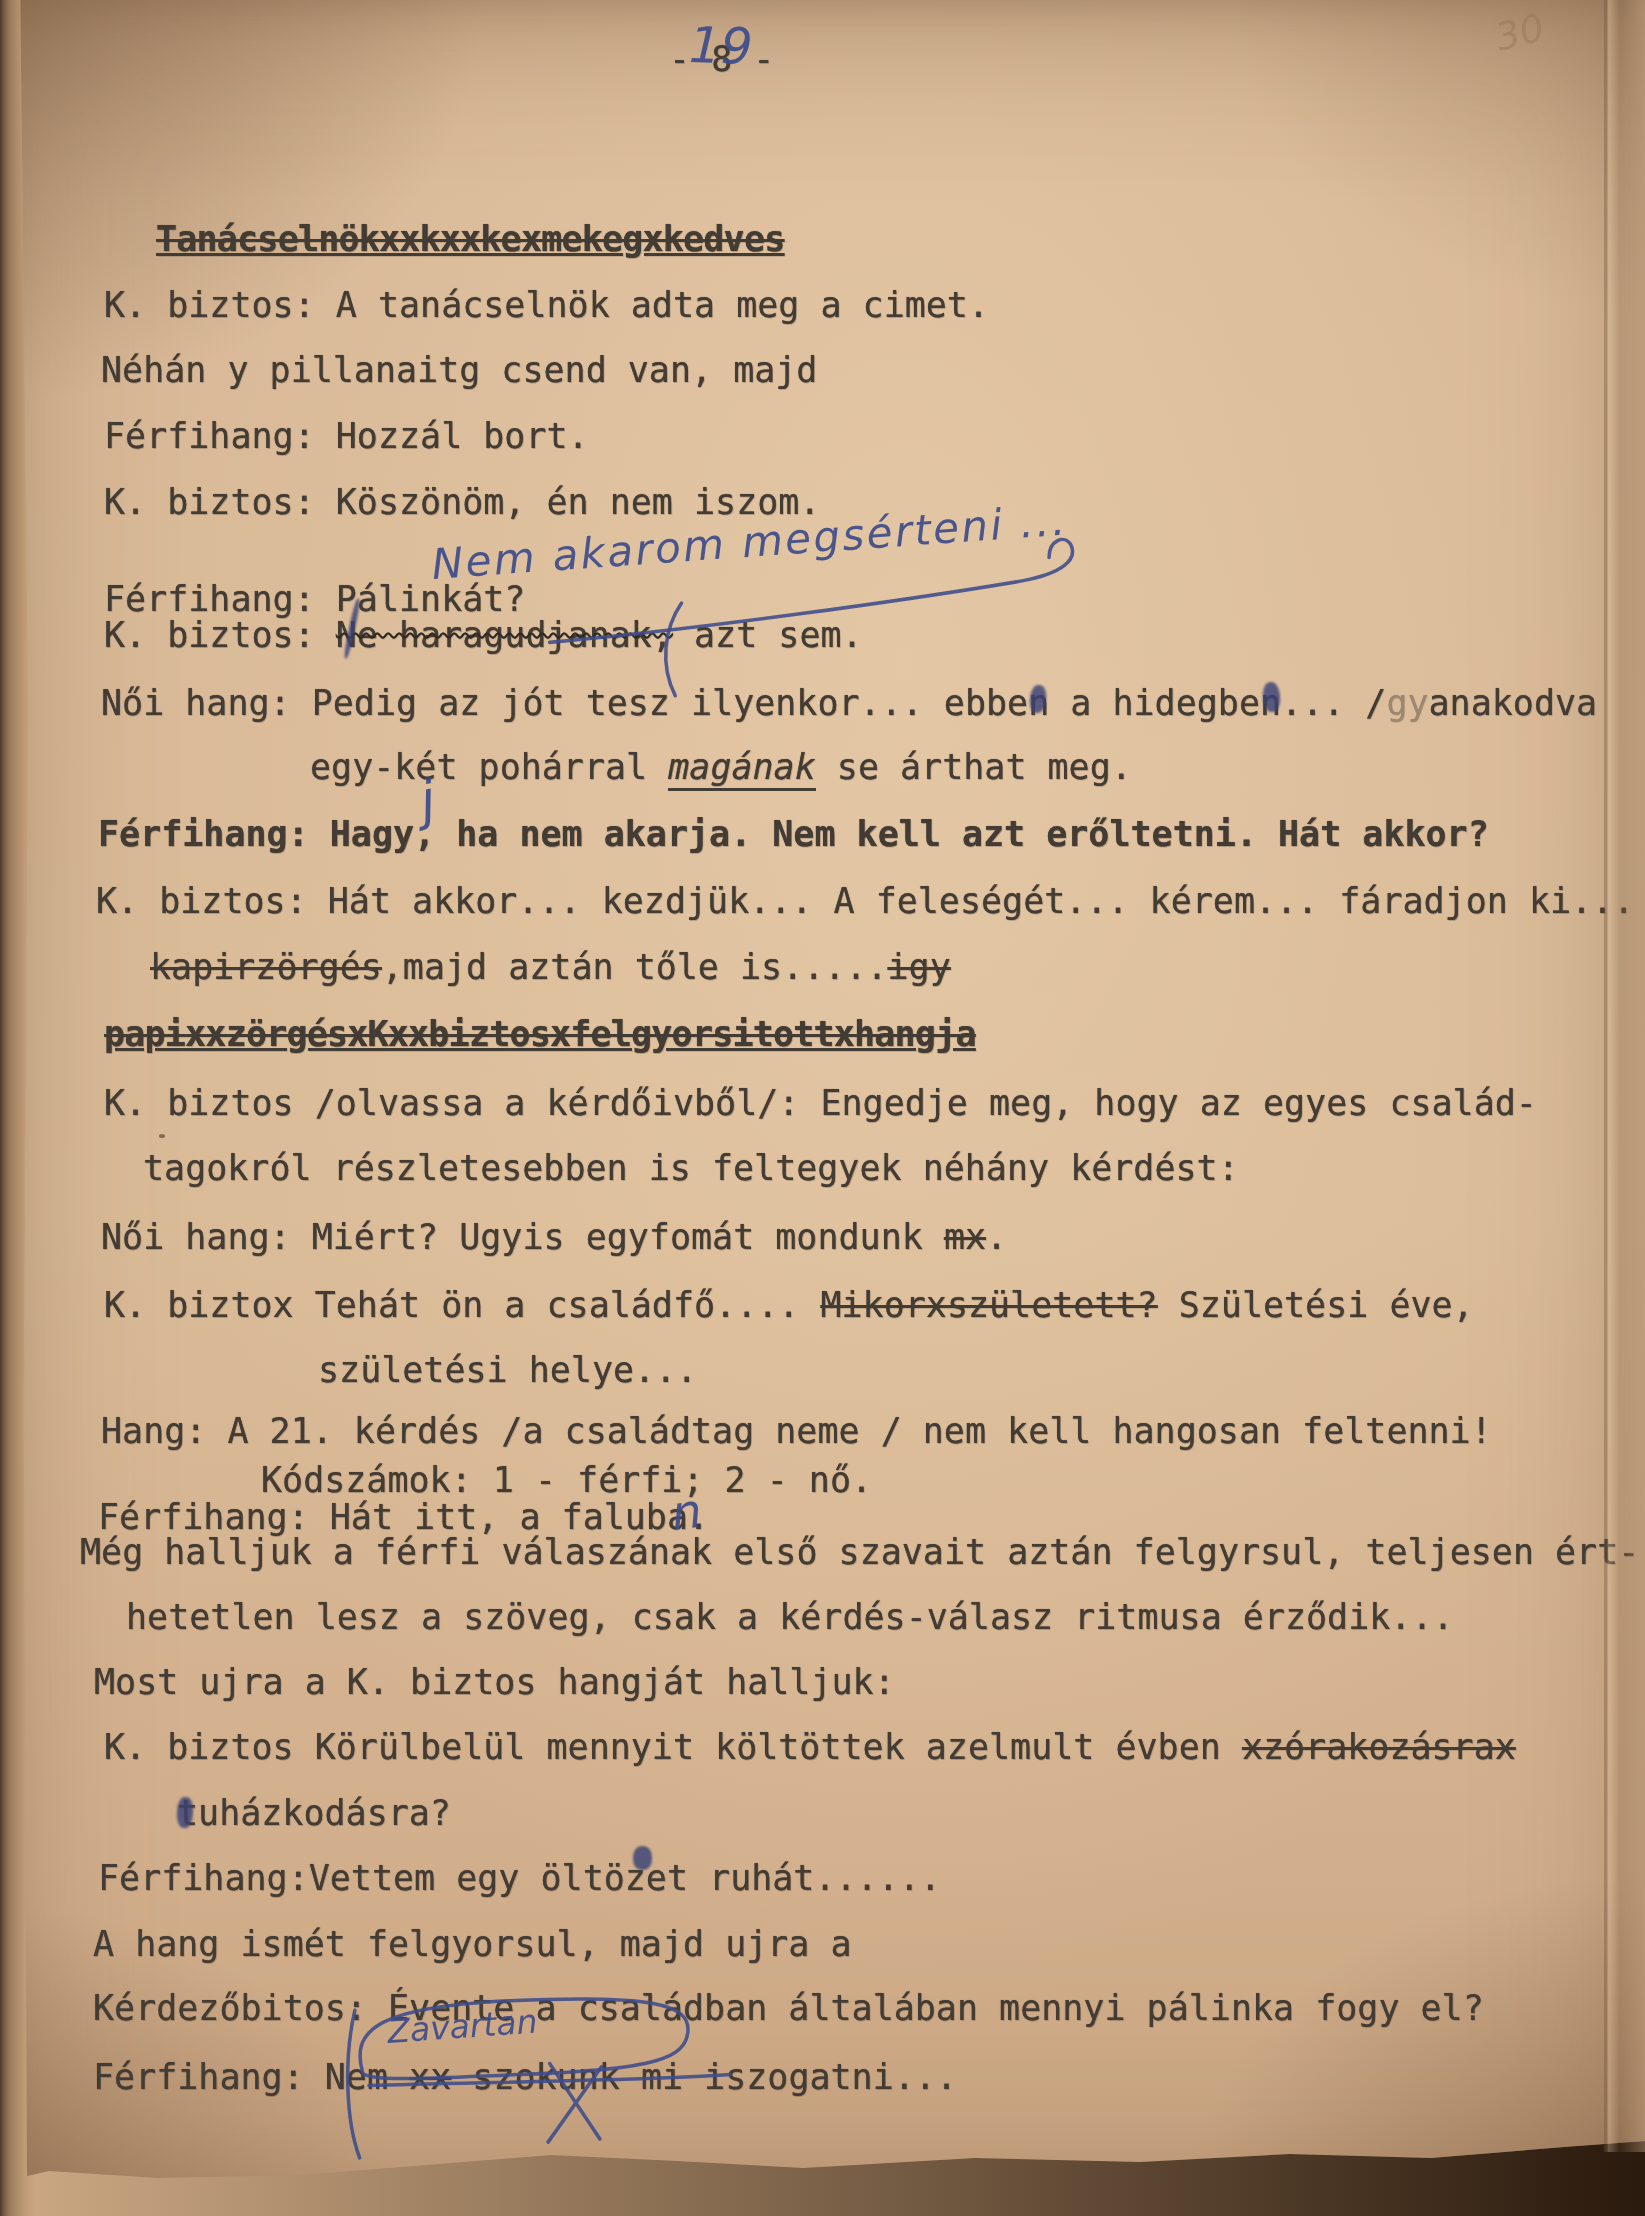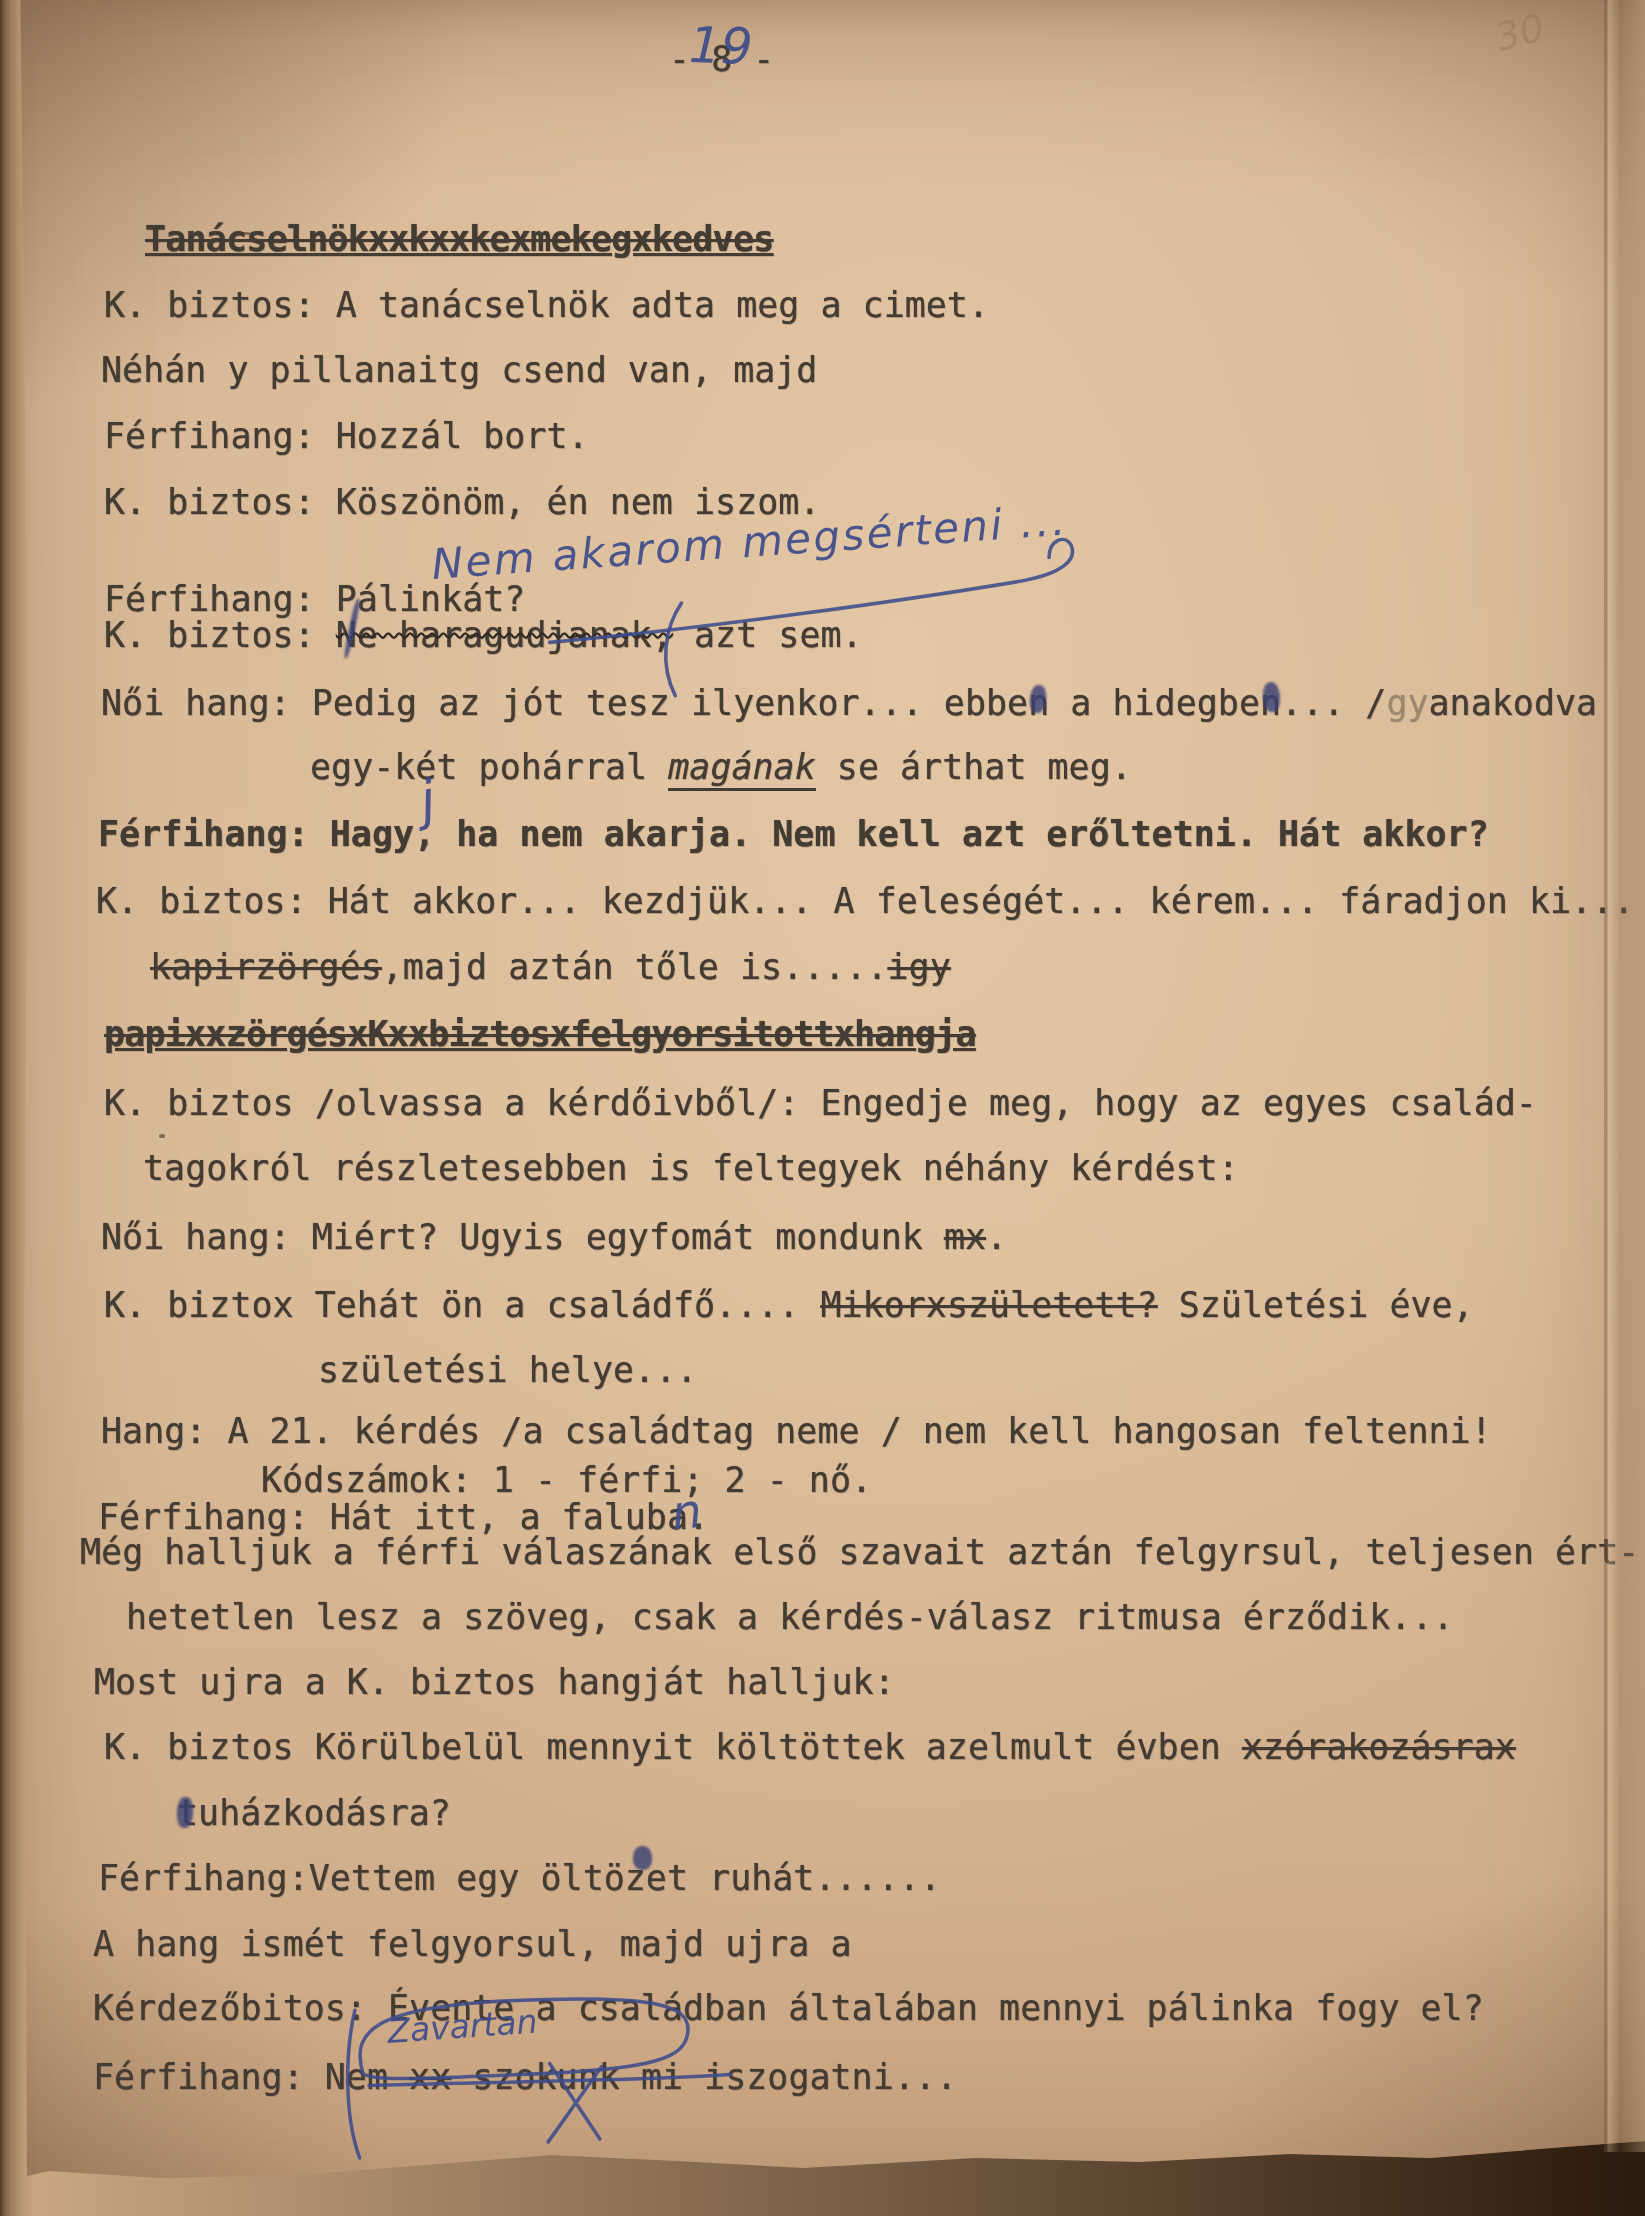--- a/index.html
+++ b/index.html
@@ -47,21 +47,21 @@
     stroke-linecap:round;opacity:.88;}
 </style>
 </head>
 <body>
 
 <div class="stage">
   <div class="stack"></div>
   <div class="paper">
     <div class="tline" style="top:38px;left:669px;">- 8 -</div>
     <div id="typed-layer">
-        <div class="tline" style="top: 218px; left: 145px;"><span class="seg st-heavy">Tanácselnökxxkxxkexmekegxkedves</span></div>
+        <div class="tline" style="top: 218px; left: 156px;"><span class="seg st-heavy">Tanácselnökxxkxxkexmekegxkedves</span></div>
         <div class="tline" style="top: 284px; left: 104px;"><span class="seg">K. biztos: A tanácselnök adta meg a cimet.</span></div>
         <div class="tline" style="top: 349px; left: 101px;"><span class="seg">Néhán y pillanaitg csend van, majd</span></div>
         <div class="tline" style="top: 415px; left: 104px;"><span class="seg">Férfihang: Hozzál bort.</span></div>
         <div class="tline" style="top: 481px; left: 104px;"><span class="seg">K. biztos: Köszönöm, én nem iszom.</span></div>
         <div class="tline" style="top: 578px; left: 104px;"><span class="seg">Férfihang: Pálinkát?</span></div>
         <div class="tline" style="top: 614px; left: 104px;"><span class="seg">K. biztos: </span><span class="seg st-wavy">Ne haragudjanak,</span><span class="seg"> azt sem.</span></div>
         <div class="tline" style="top: 682px; left: 101px;"><span class="seg">Női hang: Pedig az jót tesz ilyenkor... ebben a hidegben... /</span><span class="seg faint">gy</span><span class="seg">anakodva</span></div>
         <div class="tline" style="top: 746px; left: 310px;"><span class="seg">egy-két pohárral </span><span class="seg ul">magának</span><span class="seg"> se árthat meg.</span></div>
         <div class="tline" style="top: 813px; left: 98px; font-weight: bold;"><span class="seg">Férfihang: Hagy, ha nem akarja. Nem kell azt erőltetni. Hát akkor?</span></div>
         <div class="tline" style="top: 880px; left: 96px;"><span class="seg">K. biztos: Hát akkor... kezdjük... A feleségét... kérem... fáradjon ki...</span></div>

